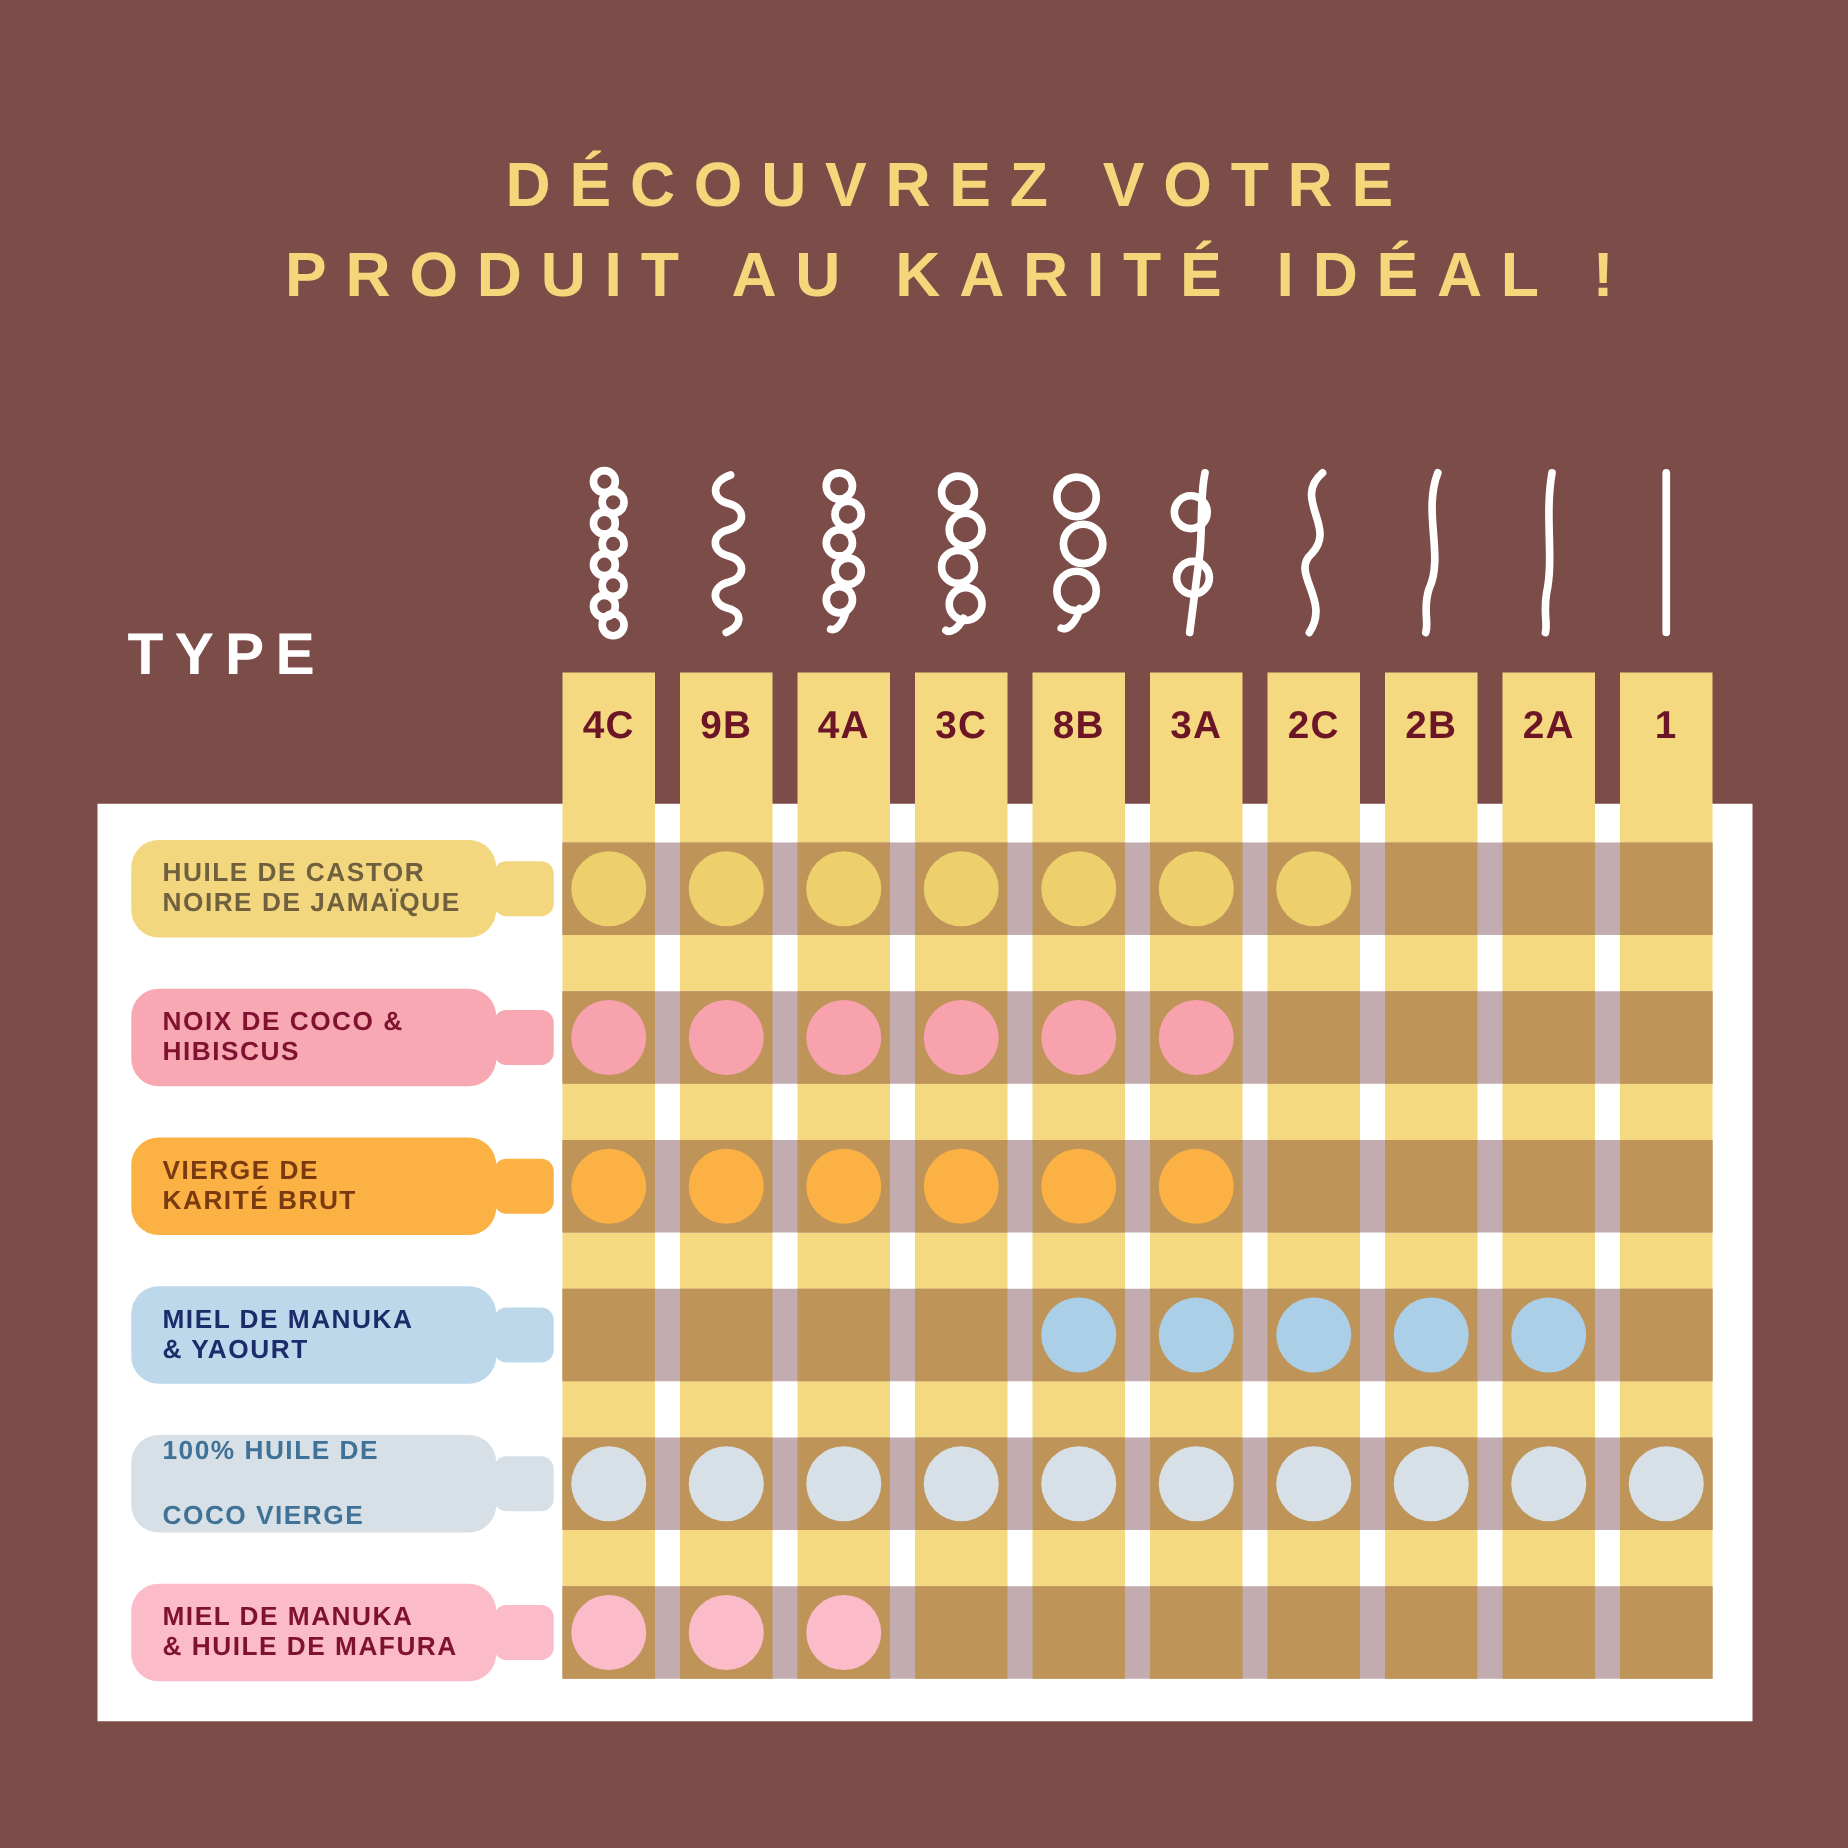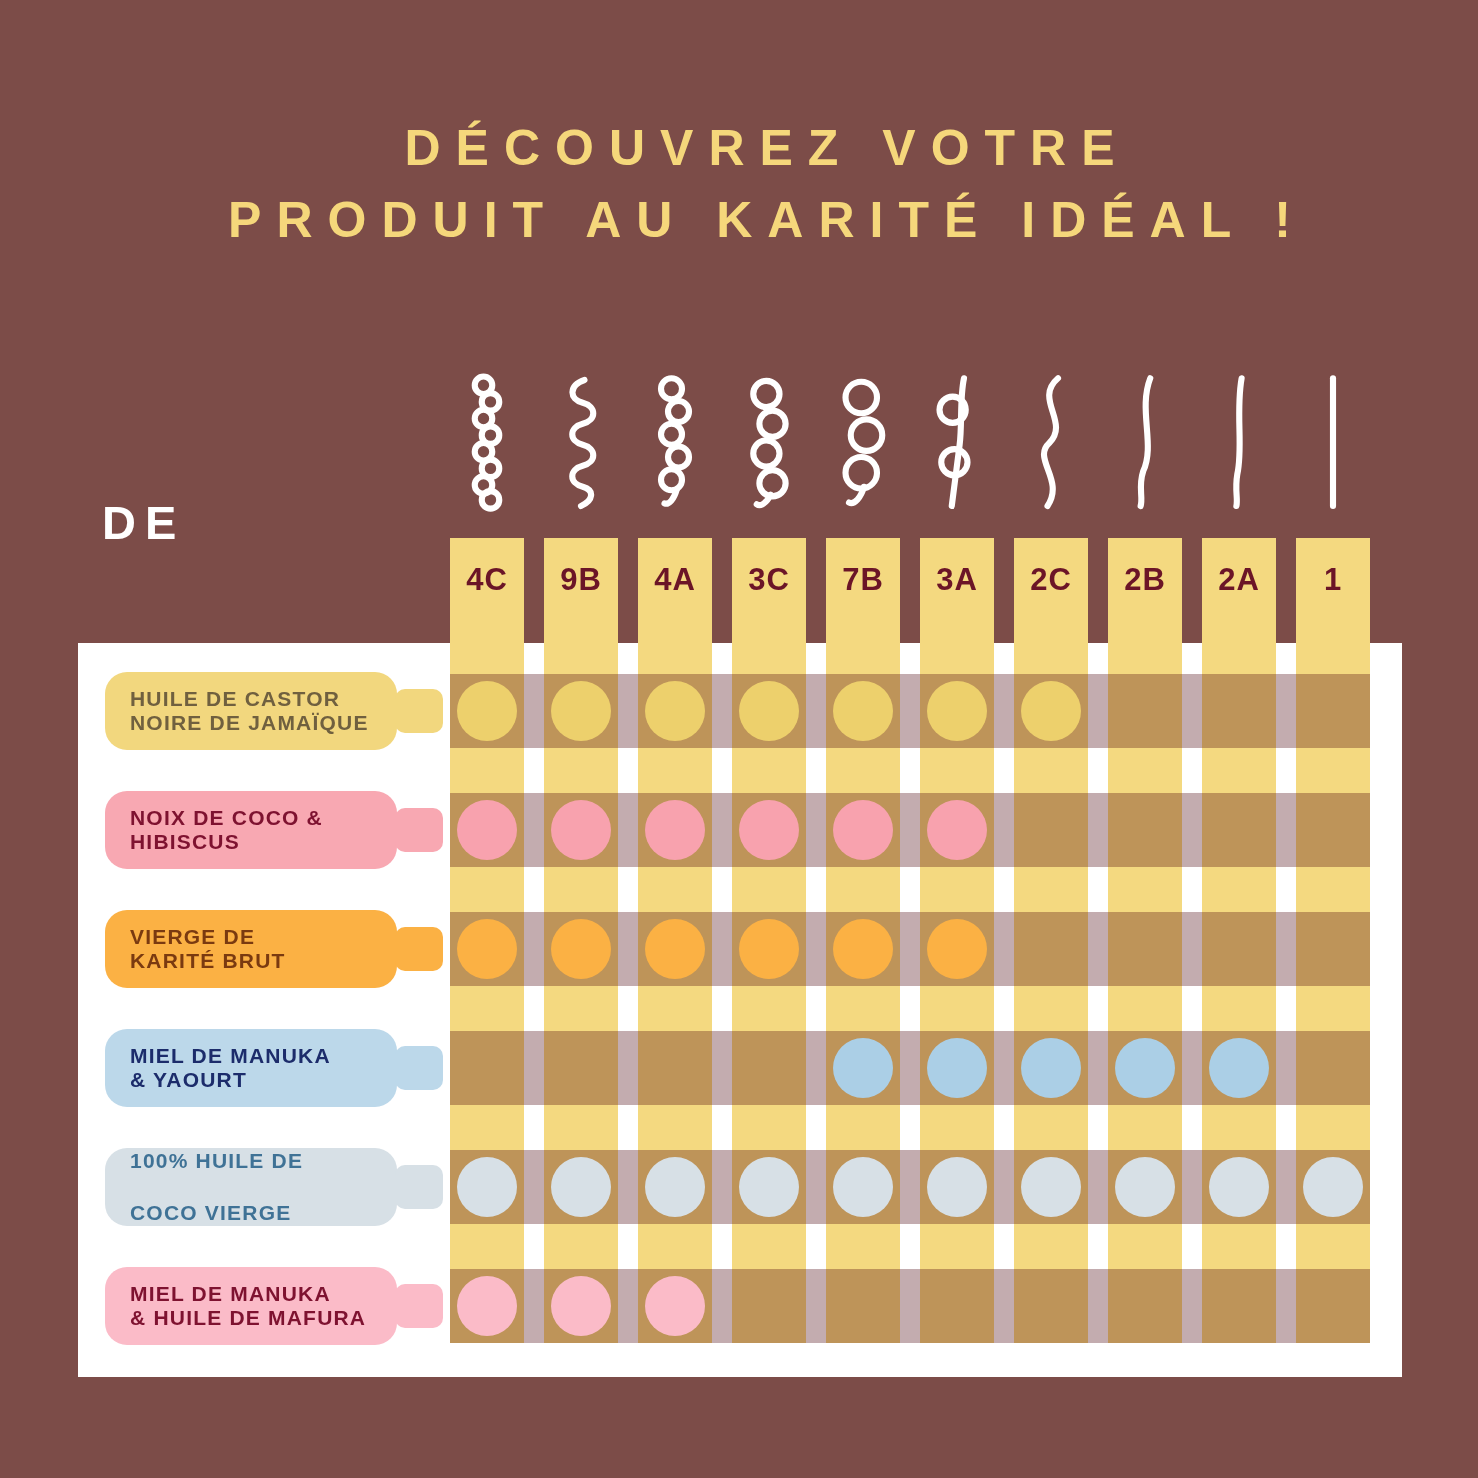--- a/index.html
+++ b/index.html
@@ -81,20 +81,21 @@
 <body>
 
 <div class="canvas" style="background: rgb(124, 76, 72);">
 
   <div class="title" style="color: rgb(245, 215, 123);">
     <div>DÉCOUVREZ VOTRE</div>
     <div>PRODUIT AU KARITÉ IDÉAL !</div>
   </div>
 
   <div class="axis-label" style="color: rgb(255, 255, 255);">
+    <div>TYPE</div>
     <div>DE</div>
     <div>CHEV</div>
     <div>EUX</div>
   </div>
 
   <div class="panel"></div>
 
   <div id="columns-layer">
       <div class="col-strip" style="left: 450px; background: rgb(244, 217, 128);">
         <div class="col-header" style="color: rgb(107, 21, 39);">4C</div>
@@ -102,21 +103,21 @@
       <div class="col-strip" style="left: 544px; background: rgb(244, 217, 128);">
         <div class="col-header" style="color: rgb(107, 21, 39);">9B</div>
       </div>
       <div class="col-strip" style="left: 638px; background: rgb(244, 217, 128);">
         <div class="col-header" style="color: rgb(107, 21, 39);">4A</div>
       </div>
       <div class="col-strip" style="left: 732px; background: rgb(244, 217, 128);">
         <div class="col-header" style="color: rgb(107, 21, 39);">3C</div>
       </div>
       <div class="col-strip" style="left: 826px; background: rgb(244, 217, 128);">
-        <div class="col-header" style="color: rgb(107, 21, 39);">7B</div>
+        <div class="col-header" style="color: rgb(107, 21, 39);">8B</div>
       </div>
       <div class="col-strip" style="left: 920px; background: rgb(244, 217, 128);">
         <div class="col-header" style="color: rgb(107, 21, 39);">3A</div>
       </div>
       <div class="col-strip" style="left: 1014px; background: rgb(244, 217, 128);">
         <div class="col-header" style="color: rgb(107, 21, 39);">2C</div>
       </div>
       <div class="col-strip" style="left: 1108px; background: rgb(244, 217, 128);">
         <div class="col-header" style="color: rgb(107, 21, 39);">2B</div>
       </div>

